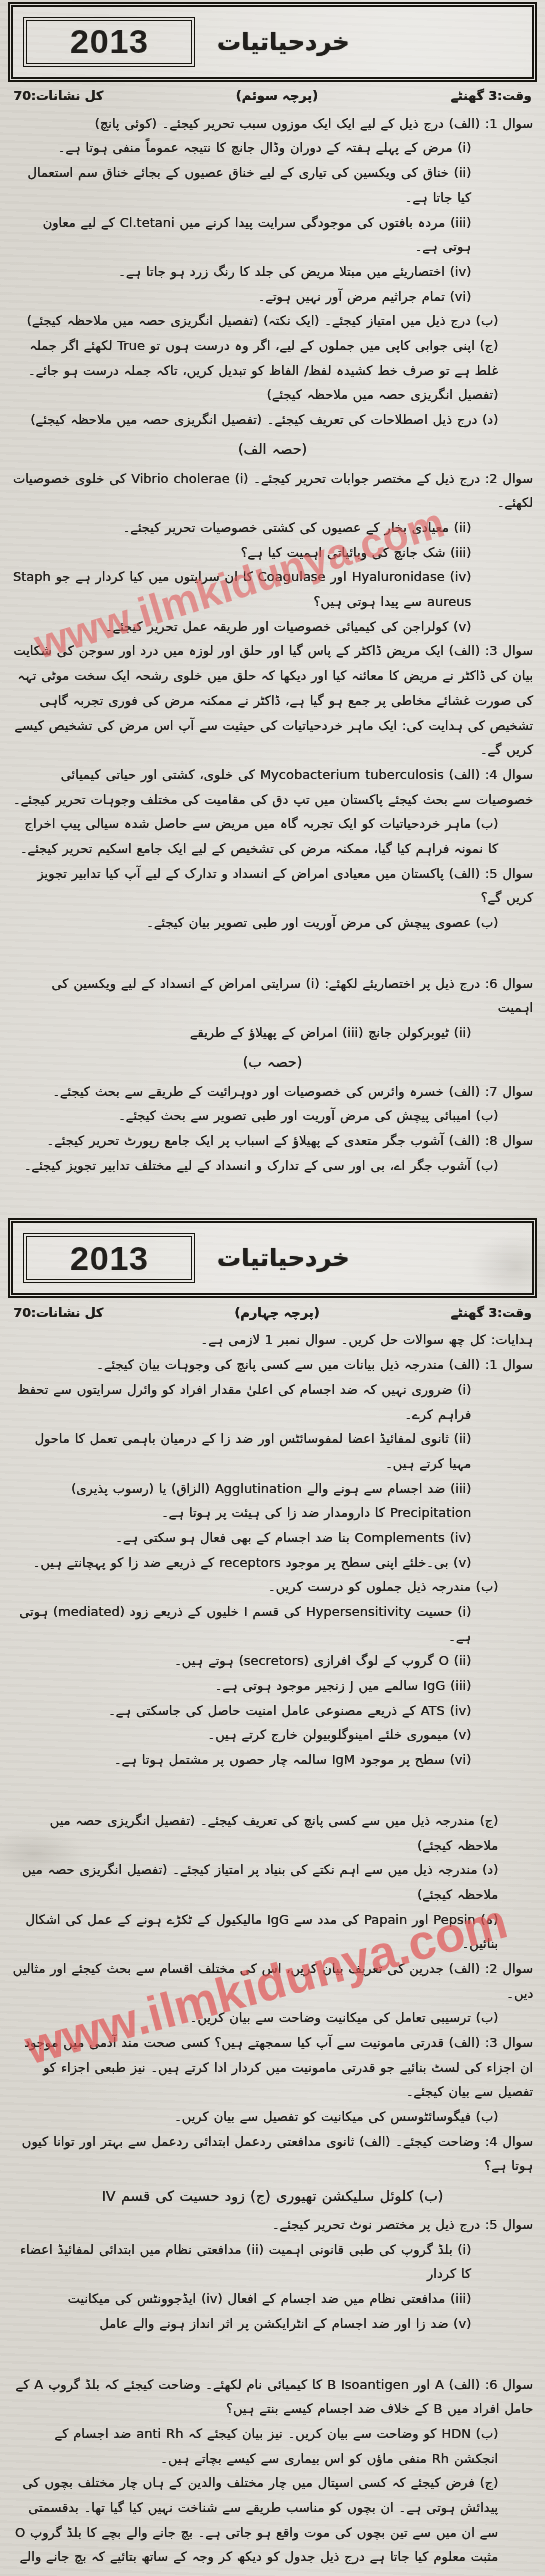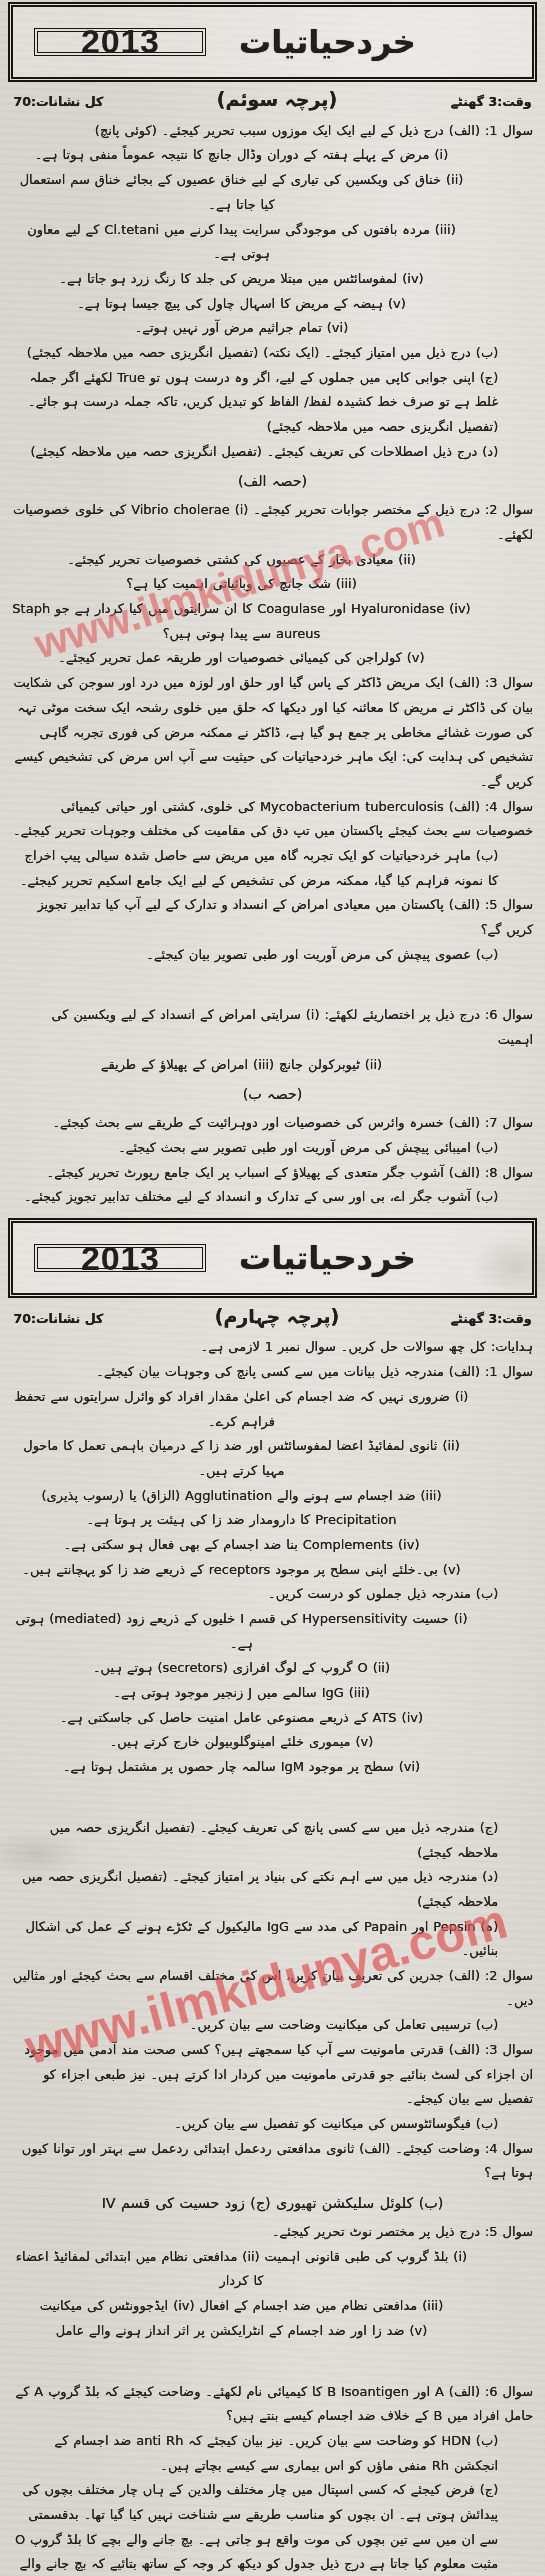--- a/index.html
+++ b/index.html
@@ -27,63 +27,63 @@
   .hdr-box{
     display:flex;
     flex-direction:row;
     align-items:stretch;
     border:5px double #17150f;
     background:rgba(255,255,255,.25);
     height:70px;
   }
   .year-box{
     border:4.2px double #17150f;
-    margin:21px;
+    margin:10px;
     min-width:164px;
     display:flex;align-items:center;justify-content:center;
     font-family:"Liberation Sans", sans-serif;
     font-weight:bold;
     font-size:34px;
     letter-spacing:0.8px;
   }
   .hdr-title{
     flex:1;
     margin:0;
     display:flex;align-items:center;justify-content:flex-end;
     direction:rtl;
-    font-size:32px;
+    font-size:24px;
     font-weight:bold;
     padding-left:11.7px;
     text-shadow:0 0 0.8px #17150f;
   }
   .meta{
     direction:rtl;
     display:flex;
     justify-content:space-between;
     align-items:baseline;
     font-weight:bold;
     font-size:12.6px;
     padding:6.7px 5px 3.4px 5px;
     text-shadow:0 0 0.4px #17150f;
   }
-  .meta .m-center{font-size:19px;}
+  .meta .m-center{font-size:13px;}
 
   .content{direction:rtl; padding:5px 3.4px 0 3.4px;}
   .line{
     margin:0;
     padding:0;
     font-size:13px;
     line-height:1.9;
     text-align:right;
     text-shadow:0 0 0.3px rgba(25,22,18,.9);
     word-spacing:0.8px;
   }
   .line.q{padding-right:0;}
   .line.s{padding-right:35px;}
-  .line.s2{padding-right:62px;text-align:center;}
+  .line.s2{padding-right:62px;}
   .line.c{text-align:center; font-weight:normal; font-size:14.3px; padding:3.4px 0;}
   .line.gap{margin-top:36px;}
 
   .watermark{
     position:absolute;
     z-index:6;
     pointer-events:none;
     font-family:"Liberation Sans", sans-serif;
     font-weight:bold;
     white-space:nowrap;
@@ -119,22 +119,21 @@
       <span class="m-right">وقت:3 گھنٹے</span>
       <span class="m-center">(پرچہ سوئم)</span>
       <span class="m-left">کل نشانات:70</span>
     </div>
     <div class="content">
 
     <p class="line q">سوال 1: (الف) درج ذیل کے لیے ایک ایک موزوں سبب تحریر کیجئے۔ (کوئی پانچ)</p>
         <p class="line s2">(i) مرض کے پہلے ہفتہ کے دوران وڈال جانچ کا نتیجہ عموماً منفی ہوتا ہے۔</p>
         <p class="line s2">(ii) خناق کی ویکسین کی تیاری کے لیے خناق عصیوں کے بجائے خناق سم استعمال کیا جاتا ہے۔</p>
         <p class="line s2">(iii) مردہ بافتوں کی موجودگی سرایت پیدا کرنے میں Cl.tetani کے لیے معاون ہوتی ہے۔</p>
-        <p class="line s2">(iv) لمفوسائٹس میں مبتلا مریض کی جلد کا رنگ زرد ہو جاتا ہے۔</p>
-        <p class="line s2">(v) ہیضہ کے مریض کا اسہال چاول کی پیچ جیسا ہوتا ہے۔</p>
+        <p class="line s2">(iv) اختصاریئے میں مبتلا مریض کی جلد کا رنگ زرد ہو جاتا ہے۔</p>
         <p class="line s2">(vi) تمام جراثیم مرض آور نہیں ہوتے۔</p>
         <p class="line s">(ب) درج ذیل میں امتیاز کیجئے۔ (ایک نکتہ) (تفصیل انگریزی حصہ میں ملاحظہ کیجئے)</p>
         <p class="line s">(ج) اپنی جوابی کاپی میں جملوں کے لیے، اگر وہ درست ہوں تو True لکھئے اگر جملہ غلط ہے تو صرف خط کشیدہ لفظ/ الفاظ کو تبدیل کریں، تاکہ جملہ درست ہو جائے۔ (تفصیل انگریزی حصہ میں ملاحظہ کیجئے)</p>
         <p class="line s">(د) درج ذیل اصطلاحات کی تعریف کیجئے۔ (تفصیل انگریزی حصہ میں ملاحظہ کیجئے)</p>
         <p class="line c">(حصہ الف)</p>
         <p class="line q">سوال 2: درج ذیل کے مختصر جوابات تحریر کیجئے۔ (i) Vibrio cholerae کی خلوی خصوصیات لکھئے۔</p>
         <p class="line s2">(ii) معیادی بخار کے عصیوں کی کشتی خصوصیات تحریر کیجئے۔</p>
         <p class="line s2">(iii) شک جانچ کی وبائیاتی اہمیت کیا ہے؟</p>
         <p class="line s2">(iv) Hyaluronidase اور Coagulase کا ان سرایتوں میں کیا کردار ہے جو Staph aureus سے پیدا ہوتی ہیں؟</p>
         <p class="line s2">(v) کولراجن کی کیمیائی خصوصیات اور طریقہ عمل تحریر کیجئے۔</p>

